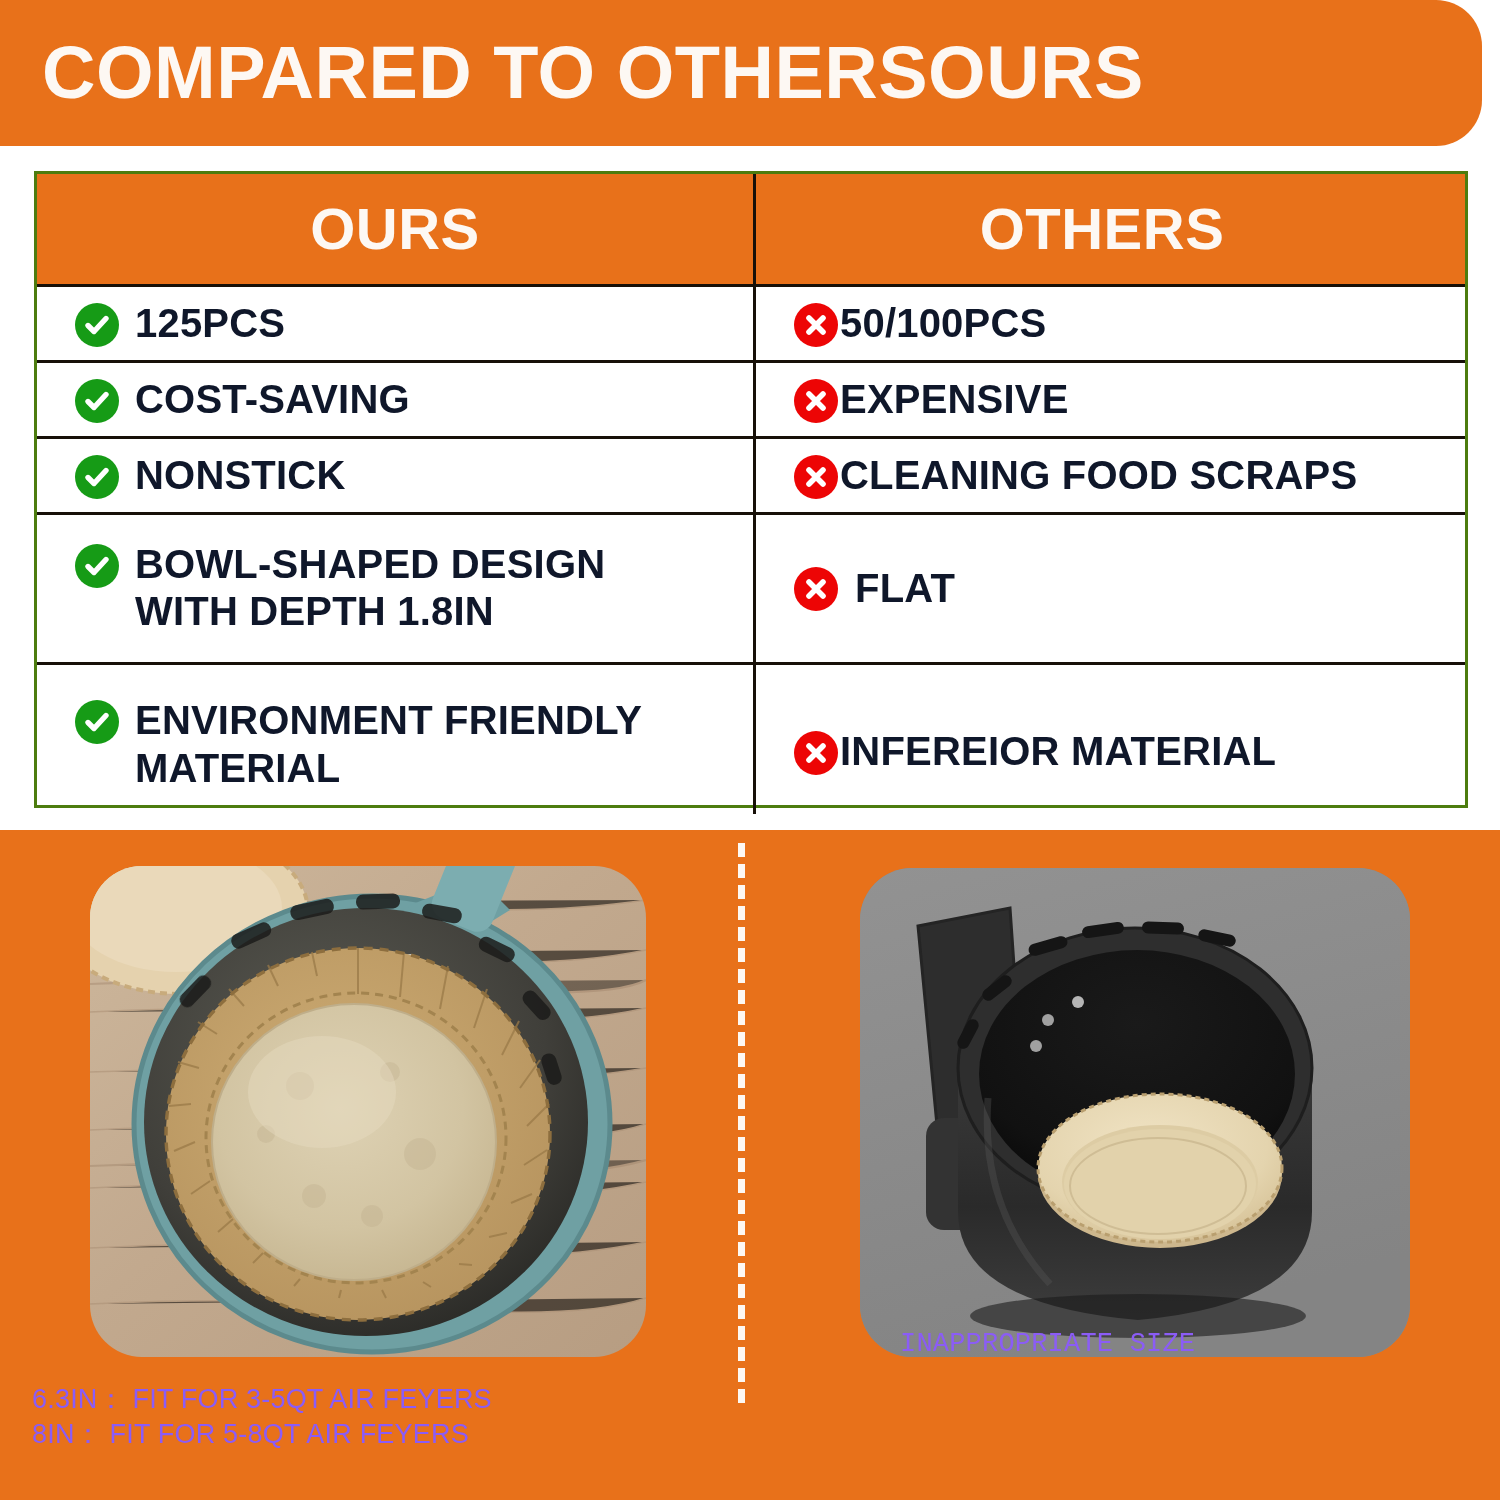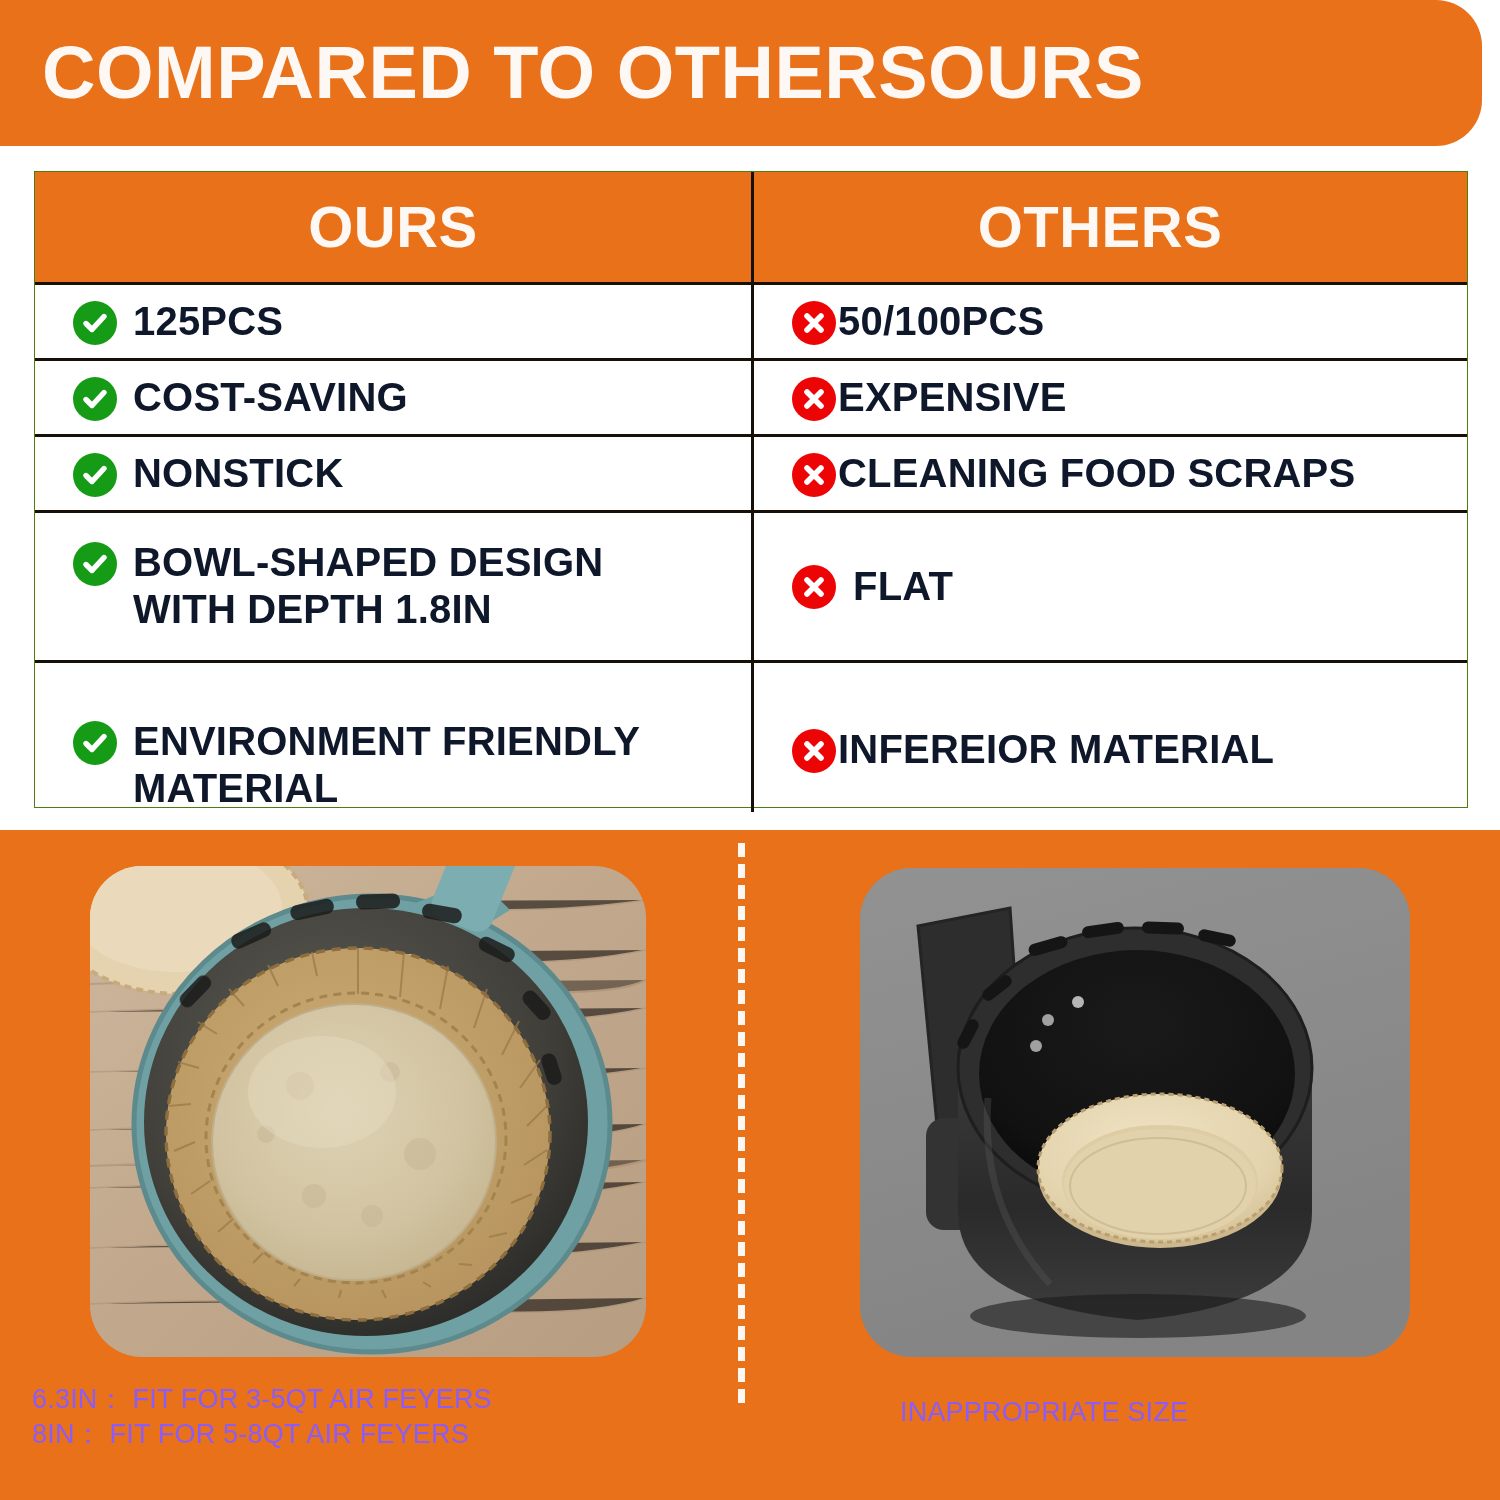--- a/index.html
+++ b/index.html
@@ -40,21 +40,21 @@
     line-height: 1;
   }
 
   
   #compare-table {
     position: absolute;
     left: 34px;
     top: 171px;
     width: 1434px;
     height: 637px;
-    border: 1px solid #4d7c0f;
+    border: 3px solid #4d7c0f;
     box-sizing: border-box;
     background: #ffffff;
   }
   .table-row {
     display: flex;
     width: 100%;
     box-sizing: border-box;
   }
   .table-row + .table-row {
     border-top: 3px solid #171008;
@@ -174,21 +174,22 @@
     line-height: 1.28;
     letter-spacing: 0.2px;
     white-space: pre;
   }
   #caption-ours {
     left: 32px;
     top: 1382px;
   }
   #caption-others {
     left: 900px;
-    top: 1395px;
+    top: 1327px;
+    font-family: Liberation Mono, monospace;
   }
 </style>
 </head>
 <body>
 
 <div id="header-banner">
   <div id="header-title">COMPARED TO OTHERSOURS</div>
 </div>
 
 <div id="compare-table">
@@ -289,21 +290,21 @@
           <svg width="28" height="28" viewBox="0 0 28 28">
               <path d="M7 7 L21 21 M21 7 L7 21" stroke="#ffffff" stroke-width="5.6" stroke-linecap="round" fill="none"></path>
             </svg>
         </span>
         <span class="feature-text">FLAT</span>
       </div>
     </div>
   </div>
 
   <div class="table-row row-h3">
-    <div class="cell col-ours" style="align-items:flex-end; padding-top:10px;">
+    <div class="cell col-ours" style="align-items:center; padding-top:10px;">
       <div class="feature">
         <span class="status-icon check">
           <svg width="30" height="30" viewBox="0 0 30 30">
               <path d="M6 15.5 L12 21.5 L24 8.5" stroke="#ffffff" stroke-width="5.4" stroke-linecap="round" stroke-linejoin="round" fill="none"></path>
             </svg>
         </span>
         <span class="feature-text" style="white-space:pre;">ENVIRONMENT FRIENDLY
 MATERIAL</span>
       </div>
     </div>

